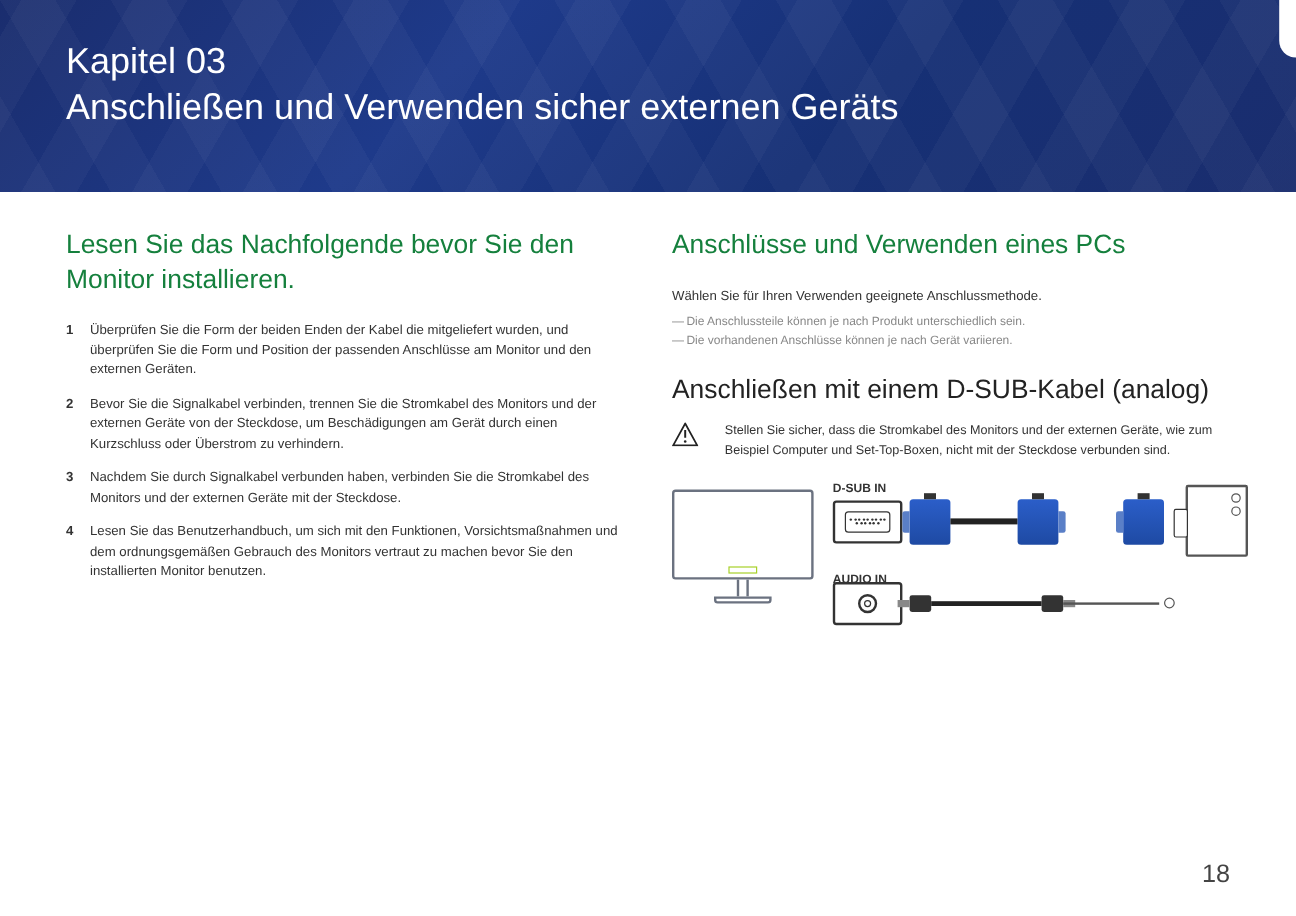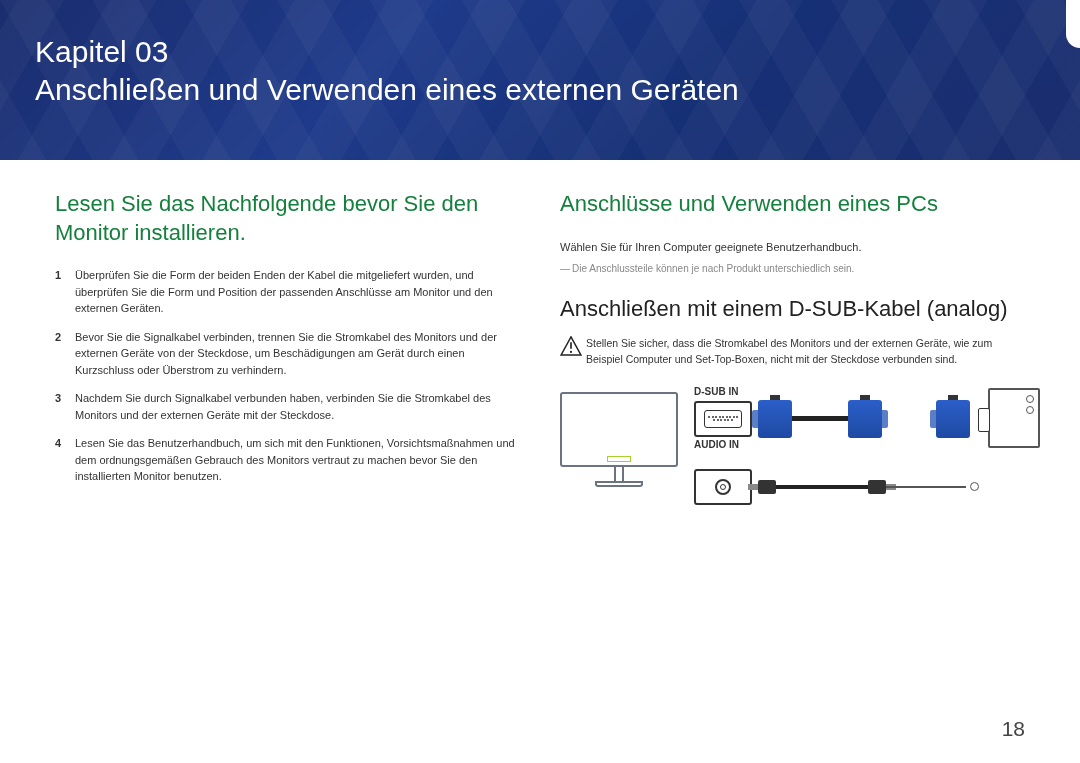--- a/index.html
+++ b/index.html
@@ -1,43 +1,43 @@
 <!DOCTYPE html>
 <html><head>
 <meta charset="utf-8">
 <style>
   *{box-sizing:border-box;margin:0;padding:0}
   body{font-family:Arial,Helvetica,sans-serif;background:#fff;color:#222;width:1080px;height:763px;position:relative;overflow:hidden}
-  .banner{height:160px;background:linear-gradient(135deg,#1a2d6e 0%,#1e3a8a 35%,#163075 65%,#1a2d6e 100%);padding:35px 35px 0;position:relative;overflow:hidden}
+  .banner{height:160px;background:linear-gradient(135deg,#1a2d6e 0%,#1e3a8a 35%,#163075 65%,#1a2d6e 100%);padding:35px 55px 0;position:relative;overflow:hidden}
   .banner::before{content:"";position:absolute;inset:0;background-image:repeating-linear-gradient(60deg,rgba(255,255,255,0.03) 0 40px,transparent 40px 80px),repeating-linear-gradient(-60deg,rgba(255,255,255,0.03) 0 40px,transparent 40px 80px)}
   .banner::after{content:"";position:absolute;right:0;top:0;width:14px;height:48px;background:#fff;border-bottom-left-radius:14px}
   .chapter{color:#fff;font-size:30px;font-weight:300;margin-bottom:4px;position:relative}
   .title{color:#fff;font-size:30px;font-weight:300;position:relative}
   .content{display:flex;gap:40px;padding:30px 55px 0}
   .col{flex:1;min-width:0}
   h2{color:#15803d;font-size:22px;font-weight:400;line-height:1.3;margin-bottom:20px}
   ol.steps{list-style:none;counter-reset:step}
   ol.steps li{counter-increment:step;font-size:11px;line-height:1.5;padding-left:20px;position:relative;margin-bottom:12px;color:#333}
   ol.steps li::before{content:counter(step);position:absolute;left:0;top:0;font-size:11px;font-weight:700}
   .p{font-size:11px;line-height:1.5;margin-bottom:8px;color:#333}
   .note{font-size:10px;color:#888;margin-bottom:5px;padding-left:12px;position:relative}
   .note::before{content:"―";position:absolute;left:0}
   h3{font-size:22px;font-weight:500;color:#222;margin:22px 0 14px}
-  .warn{display:flex;gap:4px;align-items:flex-start;margin-bottom:18px}
+  .warn{display:flex;gap:22px;align-items:flex-start;margin-bottom:18px}
   .warn-text{font-size:10.5px;line-height:1.5;color:#333}
   .warn svg{flex:0 0 22px}
   .diagram{position:relative;width:480px;height:150px}
   .monitor{position:absolute;left:0;top:6px;width:118px;height:100px}
   .mon-scr{width:118px;height:75px;border:2px solid #6b7280;border-radius:3px;background:#fff;position:relative}
   .mon-scr::after{content:"";position:absolute;left:50%;bottom:3px;transform:translateX(-50%);width:22px;height:4px;border:1px solid #a7d129}
   .mon-stand{width:10px;height:14px;background:#fff;border-left:2px solid #6b7280;border-right:2px solid #6b7280;margin:0 auto}
   .mon-base{width:48px;height:6px;border:2px solid #6b7280;border-radius:0 0 3px 3px;margin:0 auto}
   .label{position:absolute;font-size:10px;font-weight:700;color:#333}
   .lbl1{left:134px;top:0}
-  .lbl2{left:134px;top:53px}
+  .lbl2{left:134px;top:76px}
   .portbox{position:absolute;border:2px solid #333;border-radius:3px;background:#fff;display:flex;align-items:center;justify-content:center}
   .port-dsub{left:134px;top:15px;width:58px;height:36px}
   .port-audio{left:134px;top:83px;width:58px;height:36px}
   .vga{width:38px;height:18px;border:1.5px solid #333;border-radius:3px;display:flex;flex-wrap:wrap;align-content:center;justify-content:center;gap:1.5px;padding:1.5px}
   .vga span{width:2px;height:2px;background:#333;border-radius:50%}
   .jack{width:16px;height:16px;border:2px solid #333;border-radius:50%;position:relative}
   .jack::after{content:"";position:absolute;inset:3px;border:1.5px solid #333;border-radius:50%}
   .conn{position:absolute;width:34px;height:38px;top:14px}
   .conn-blue{background:linear-gradient(#2b5ec9,#1e4aa3);border-radius:3px}
   .conn-blue::before{content:"";position:absolute;left:-6px;top:10px;width:6px;height:18px;background:#5a7fc7;border-radius:2px 0 0 2px}
@@ -60,38 +60,39 @@
   .ap2::before{right:-10px}
   .cable-a{position:absolute;left:216px;top:99px;width:92px;height:4px;background:#222}
   .wire{position:absolute;top:100px;left:326px;width:80px;height:2px;background:#555}
   .pagenum{position:absolute;right:55px;bottom:22px;font-size:21px;color:#444}
 </style>
 </head>
 <body>
 
 <div class="banner">
   <div class="chapter">Kapitel 03</div>
-  <div class="title">Anschließen und Verwenden eines externen Geräten</div>
+  <div class="title">Anschließen und Verwenden sicher externen Geräts</div>
 </div>
 
 <div class="content">
   <div class="col">
     <h2>Lesen Sie das Nachfolgende bevor Sie den Monitor installieren.</h2>
     <ol class="steps">
       <li>Überprüfen Sie die Form der beiden Enden der Kabel die mitgeliefert wurden, und überprüfen Sie die Form und Position der passenden Anschlüsse am Monitor und den externen Geräten.</li>
       <li>Bevor Sie die Signalkabel verbinden, trennen Sie die Stromkabel des Monitors und der externen Geräte von der Steckdose, um Beschädigungen am Gerät durch einen Kurzschluss oder Überstrom zu verhindern.</li>
       <li>Nachdem Sie durch Signalkabel verbunden haben, verbinden Sie die Stromkabel des Monitors und der externen Geräte mit der Steckdose.</li>
       <li>Lesen Sie das Benutzerhandbuch, um sich mit den Funktionen, Vorsichtsmaßnahmen und dem ordnungsgemäßen Gebrauch des Monitors vertraut zu machen bevor Sie den installierten Monitor benutzen.</li>
     </ol>
   </div>
 
   <div class="col">
     <h2>Anschlüsse und Verwenden eines PCs</h2>
-    <p class="p">Wählen Sie für Ihren Computer geeignete Benutzerhandbuch.</p>
+    <p class="p">Wählen Sie für Ihren Verwenden geeignete Anschlussmethode.</p>
     <p class="note">Die Anschlussteile können je nach Produkt unterschiedlich sein.</p>
+    <p class="note">Die vorhandenen Anschlüsse können je nach Gerät variieren.</p>
 
     <h3>Anschließen mit einem D-SUB-Kabel (analog)</h3>
 
     <div class="warn">
       <svg width="22" height="20" viewBox="0 0 24 22">
         <path d="M12 1 L23 21 L1 21 Z" fill="none" stroke="#222" stroke-width="1.6"></path>
         <line x1="12" y1="7" x2="12" y2="14" stroke="#222" stroke-width="1.8"></line>
         <circle cx="12" cy="17.5" r="1.2" fill="#222"></circle>
       </svg>
       <div class="warn-text">Stellen Sie sicher, dass die Stromkabel des Monitors und der externen Geräte, wie zum Beispiel Computer und Set-Top-Boxen, nicht mit der Steckdose verbunden sind.</div>

